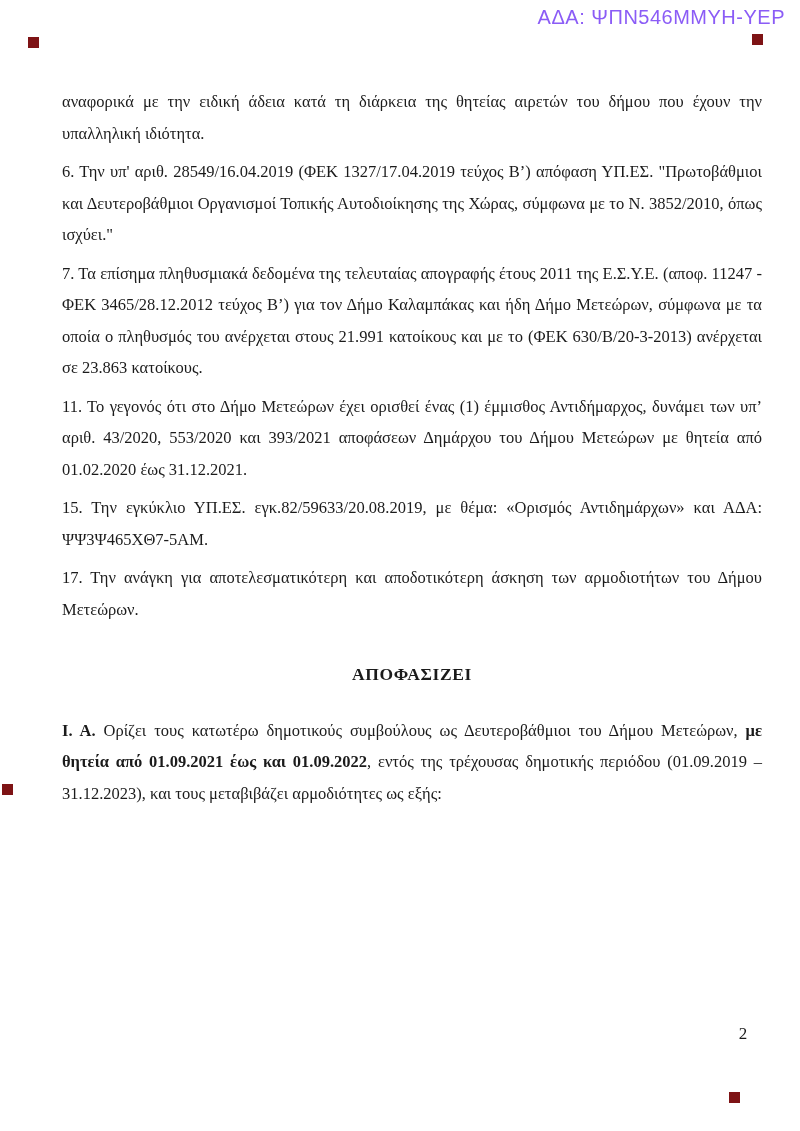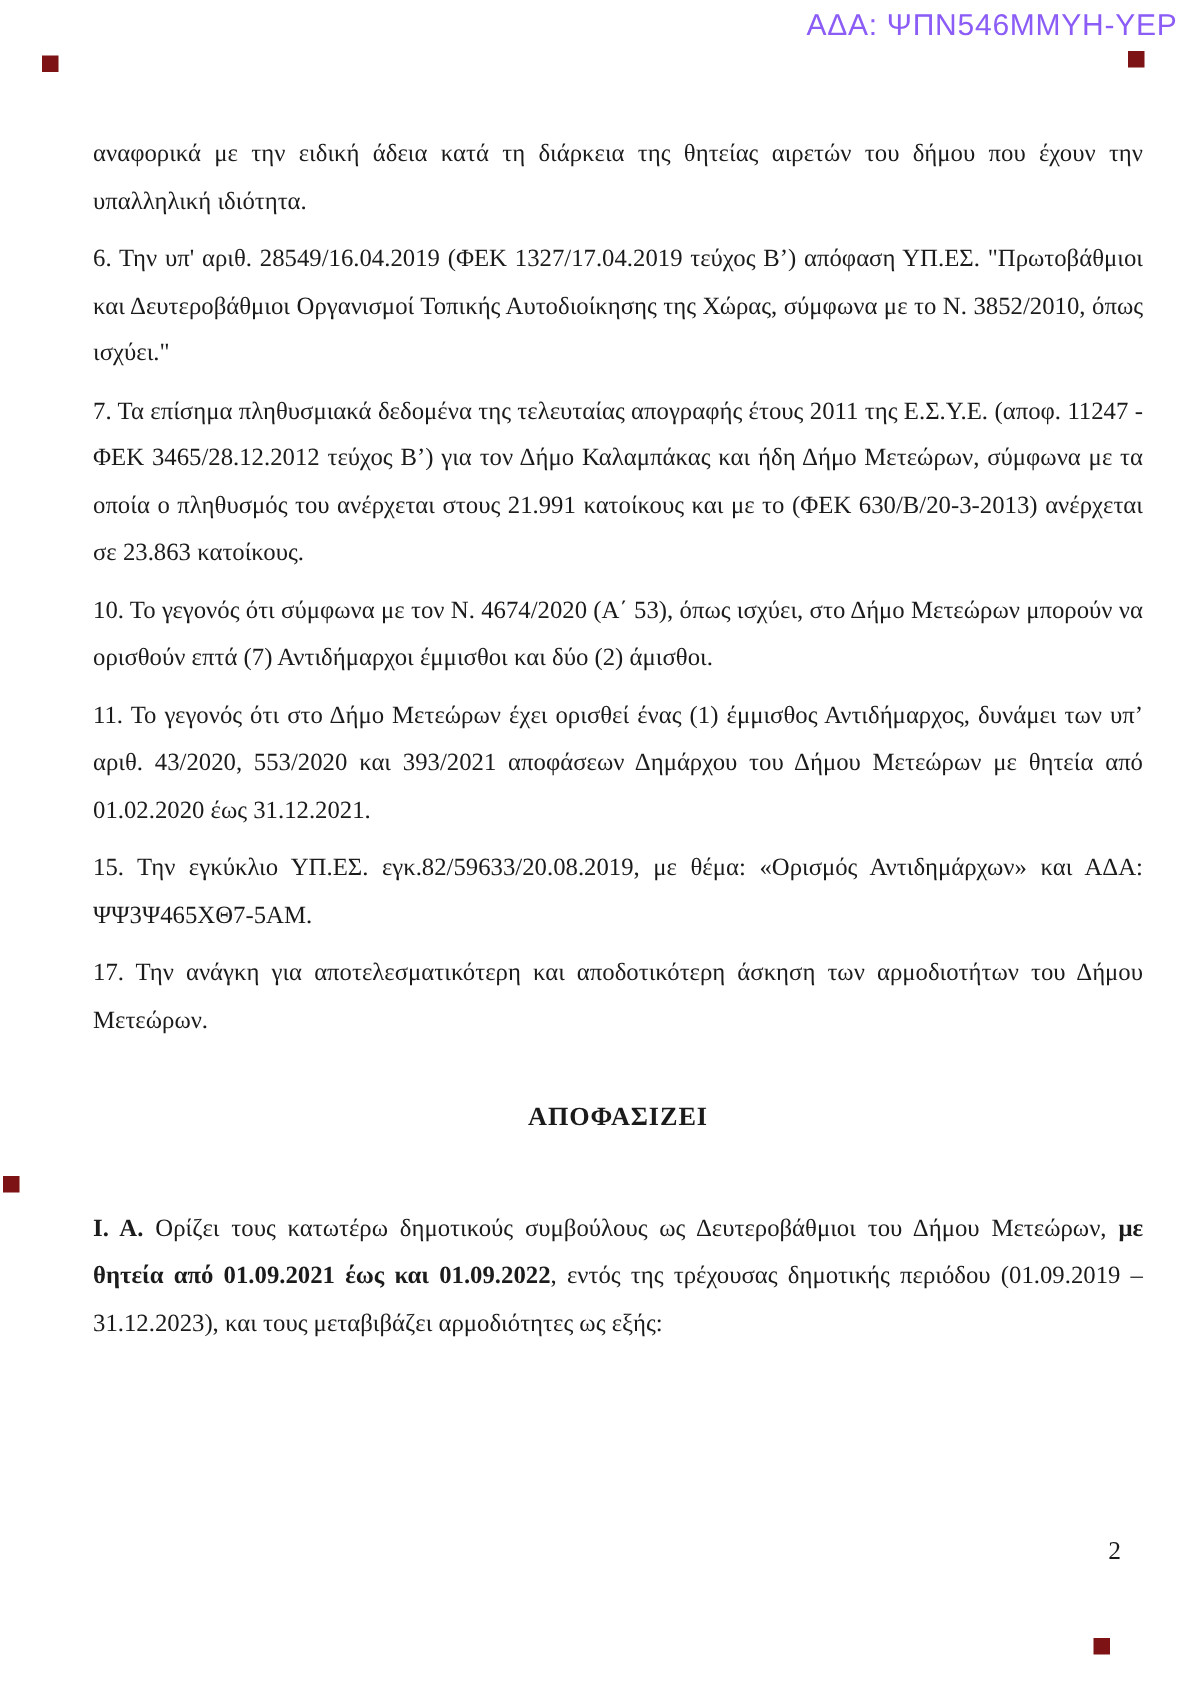--- a/index.html
+++ b/index.html
@@ -34,21 +34,21 @@
   .para {
     margin: 0 0 7px 0;
     font-size: 16.5px;
     line-height: 31.5px;
     text-align: justify;
     text-justify: inter-word;
     font-family: Liberation Serif, serif;
   }
   .para .bold { font-weight: bold; }
   .decision-heading {
-    margin: 34px 0 42px 0;
+    margin: 34px 0 24px 0;
     text-align: center;
     font-weight: bold;
     font-size: 17.5px;
     letter-spacing: 0.6px;
   }
   .page-number {
     position: absolute;
     top: 1024px;
     left: 728px;
     width: 30px;
@@ -76,21 +76,20 @@
   <span class="reg-mark m1" style="background: rgb(126, 19, 21);"></span>
   <span class="reg-mark m2" style="background: rgb(126, 19, 21);"></span>
   <span class="reg-mark m3" style="background: rgb(126, 19, 21);"></span>
   <span class="reg-mark m4" style="background: rgb(126, 19, 21);"></span>
 
   <main class="content">
 
   <p class="para"><span class="">αναφορικά με την ειδική άδεια κατά τη διάρκεια της θητείας αιρετών του δήμου που έχουν την υπαλληλική ιδιότητα.</span></p>
       <p class="para"><span class="">6. Την υπ' αριθ. 28549/16.04.2019 (ΦΕΚ 1327/17.04.2019 τεύχος Β’) απόφαση ΥΠ.ΕΣ. "Πρωτοβάθμιοι και Δευτεροβάθμιοι Οργανισμοί Τοπικής Αυτοδιοίκησης της Χώρας, σύμφωνα με το Ν. 3852/2010, όπως ισχύει."</span></p>
       <p class="para"><span class="">7. Τα επίσημα πληθυσμιακά δεδομένα της τελευταίας απογραφής έτους 2011 της Ε.Σ.Υ.Ε. (αποφ. 11247 - ΦΕΚ 3465/28.12.2012 τεύχος Β’) για τον Δήμο Καλαμπάκας και ήδη Δήμο Μετεώρων, σύμφωνα με τα οποία ο πληθυσμός του ανέρχεται στους 21.991 κατοίκους και με το (ΦΕΚ 630/Β/20-3-2013) ανέρχεται σε 23.863 κατοίκους.</span></p>
-      <p class="para"><span class="">10. Το γεγονός ότι σύμφωνα με τον Ν. 4674/2020 (Α΄ 53), όπως ισχύει, στο Δήμο Μετεώρων μπορούν να ορισθούν επτά (7) Αντιδήμαρχοι έμμισθοι και δύο (2) άμισθοι.</span></p>
       <p class="para"><span class="">11. Το γεγονός ότι στο Δήμο Μετεώρων έχει ορισθεί ένας (1) έμμισθος Αντιδήμαρχος, δυνάμει των υπ’ αριθ. 43/2020, 553/2020 και 393/2021  αποφάσεων Δημάρχου του Δήμου Μετεώρων με θητεία από 01.02.2020 έως 31.12.2021.</span></p>
       <p class="para"><span class="">15. Την εγκύκλιο ΥΠ.ΕΣ. εγκ.82/59633/20.08.2019, με θέμα:  «Ορισμός Αντιδημάρχων» και ΑΔΑ: ΨΨ3Ψ465ΧΘ7-5ΑΜ.</span></p>
       <p class="para"><span class="">17. Την ανάγκη για αποτελεσματικότερη και αποδοτικότερη άσκηση των αρμοδιοτήτων του Δήμου Μετεώρων.</span></p>
       <p class="para decision-heading"><span class="bold">ΑΠΟΦΑΣΙΖΕΙ</span></p>
       <p class="para"><span class="bold">Ι. Α.</span><span class=""> Ορίζει τους κατωτέρω δημοτικούς συμβούλους ως Δευτεροβάθμιοι του Δήμου Μετεώρων, </span><span class="bold">με θητεία από 01.09.2021 έως και 01.09.2022</span><span class="">, εντός της τρέχουσας δημοτικής περιόδου (01.09.2019 – 31.12.2023), και τους μεταβιβάζει αρμοδιότητες ως εξής:</span></p>
     </main>
 
   <div class="page-number">2</div>
 
 </div>

